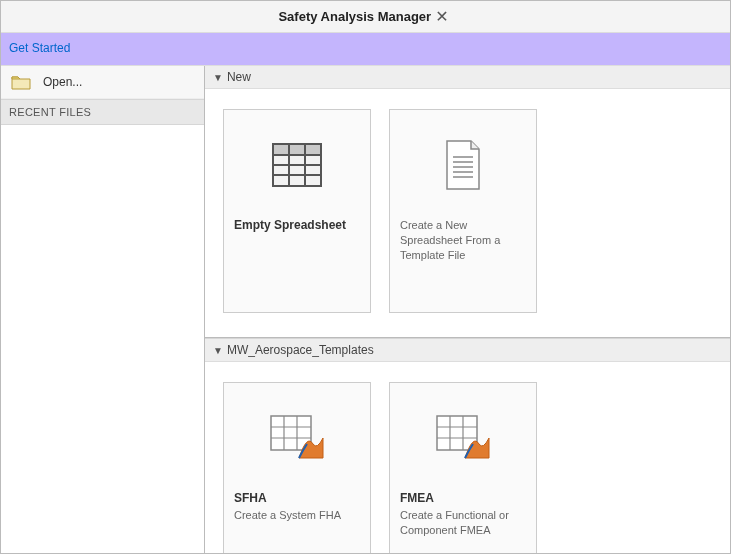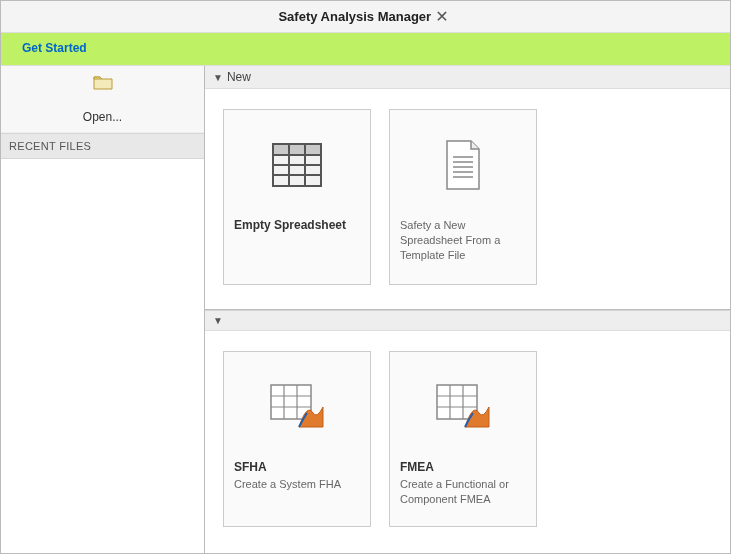--- a/index.html
+++ b/index.html
@@ -21,47 +21,45 @@
     display: flex;
     align-items: center;
     justify-content: center;
     padding: 6px 10px;
     background: #f4f4f4;
     border-bottom: 1px solid #ddd;
   }
   .titlebar .title { font-weight: bold; font-size: 13px; color: #222; }
   .titlebar .close { font-size: 16px; color: #555; cursor: pointer; padding: 0 4px; }
   .toolbar {
-    padding: 8px 12px 10px 21px;
+    padding: 8px 12px 10px 8px;
     border-bottom: 1px solid #ddd;
-    background: #bef264;
-    font-weight: bold;
+    background: #c4b5fd;
   }
   .toolbar .link { color: #0066cc; cursor: pointer; text-decoration: none; }
   .body {
     flex: 1;
     display: flex;
     overflow: hidden;
   }
   .sidebar {
     width: 204px;
     border-right: 1px solid #bbb;
     background: #fff;
     display: flex;
     flex-direction: column;
   }
   .open-row {
     display: flex;
     align-items: center;
-    gap: 20px;
+    gap: 12px;
     padding: 8px 10px;
     background: #f7f7f7;
     border-bottom: 1px solid #eee;
     cursor: pointer;
-    flex-direction: column;
   }
   .folder-icon svg { display: block; }
   .recent-header {
     padding: 6px 8px;
     background: #e8e8e8;
     border-top: 1px solid #d6d6d6;
     border-bottom: 1px solid #d6d6d6;
     color: #555;
     font-size: 11px;
     letter-spacing: 0.3px;
@@ -89,21 +87,21 @@
   }
   .section-header .tri { font-size: 10px; color: #555; }
   .cards {
     display: flex;
     gap: 18px;
     padding: 20px 18px 6px 18px;
     flex-wrap: wrap;
   }
   .card {
     width: 148px;
-    height: 176px;
+    height: 204px;
     border: 1px solid #ccc;
     background: #fafafa;
     display: flex;
     flex-direction: column;
     cursor: pointer;
   }
   .card .preview {
     flex: 0 0 100px;
     display: flex;
     align-items: center;
@@ -179,30 +177,31 @@
                 <path d="M4 2 L28 2 L36 10 L36 50 L4 50 Z" fill="#fff" stroke="#888" stroke-width="1.5"></path>
                 <path d="M28 2 L28 10 L36 10" fill="#eee" stroke="#888" stroke-width="1.5"></path>
                 <line x1="10" y1="18" x2="30" y2="18" stroke="#888" stroke-width="1.5"></line>
                 <line x1="10" y1="23" x2="30" y2="23" stroke="#888" stroke-width="1.5"></line>
                 <line x1="10" y1="28" x2="30" y2="28" stroke="#888" stroke-width="1.5"></line>
                 <line x1="10" y1="33" x2="30" y2="33" stroke="#888" stroke-width="1.5"></line>
                 <line x1="10" y1="38" x2="30" y2="38" stroke="#888" stroke-width="1.5"></line>
               </svg>
             </div>
             <div class="meta">
-              <div class="card-desc">Safety a New Spreadsheet From a Template File</div>
+              <div class="card-desc">Create a New Spreadsheet From a Template File</div>
             </div>
           </div>
 
         </div>
       </div>
 
       <div class="section">
         <div class="section-header">
           <span class="tri">▼</span>
+          <span>MW_Aerospace_Templates</span>
         </div>
         <div class="cards">
 
 
           <div class="card">
             <div class="preview">
               <svg width="56" height="48" viewBox="0 0 56 48">
                 <rect x="2" y="2" width="40" height="34" fill="#fff" stroke="#888" stroke-width="1.5"></rect>
                 <line x1="2" y1="13" x2="42" y2="13" stroke="#888" stroke-width="1.2"></line>
                 <line x1="2" y1="24" x2="42" y2="24" stroke="#888" stroke-width="1.2"></line>

